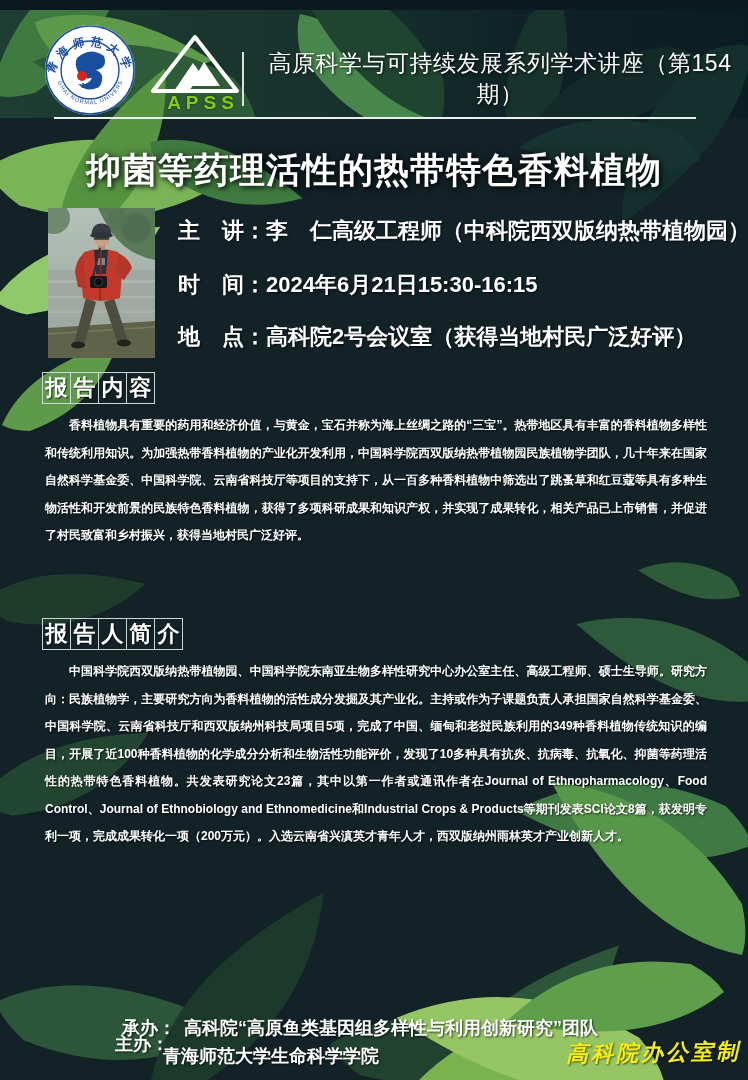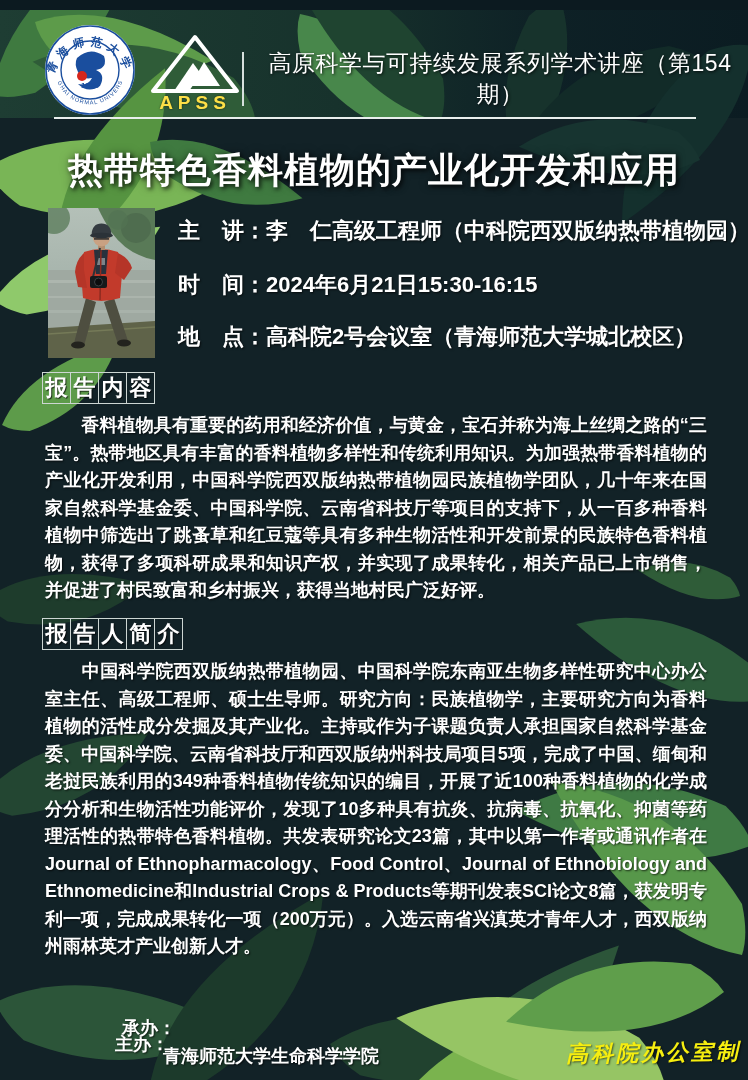--- a/index.html
+++ b/index.html
@@ -7,22 +7,22 @@
     position:relative;width:748px;height:1080px;overflow:hidden;
     background:#122227;color:#fff;
     font-family:"Liberation Sans",sans-serif;
   }
   .bg{position:absolute;left:0;top:0;z-index:0;}
   .layer{position:absolute;z-index:2;}
 
   
   .seal{left:44px;top:24px;width:92px;height:92px;}
   .apss{left:146px;top:34px;width:98px;height:60px;}
-  .apss-text{left:146px;top:92px;width:98px;text-align:center;
-    font-size:19px;font-weight:bold;letter-spacing:5px;color:#fde047;
+  .apss-text{left:154px;top:92px;width:98px;text-align:center;
+    font-size:19px;font-weight:bold;letter-spacing:5px;color:#84cc16;
     text-shadow:0 0 2px rgba(0,0,0,.6);}
   .vdivider{left:242px;top:52px;width:2px;height:54px;background:#d7e0dd;}
   .series-title{left:258px;right:6px;top:48px;text-align:center;
     font-size:23px;font-weight:500;letter-spacing:.5px;
     text-shadow:1px 1px 3px rgba(0,0,0,.8);}
   .series-subtitle{left:258px;right:6px;top:82px;text-align:center;
     font-family:"Liberation Serif",serif;font-size:23px;
     text-shadow:1px 1px 3px rgba(0,0,0,.8);}
   .hrule{left:54px;right:52px;top:117px;height:2px;background:#e9efed;}
 
@@ -40,21 +40,21 @@
   
   .sec-head{left:42px;display:flex;}
   .sh1{top:372px;}.sh2{top:618px;}
   .char-box{width:27px;height:30px;margin-left:-1px;
     border:1px solid #cdd6d3;display:flex;align-items:center;justify-content:center;
     font-family:"DejaVu Serif",serif;font-size:22px;font-weight:bold;
     text-shadow:1px 1px 1px rgba(0,0,0,.7);}
   .char-box:first-child{margin-left:0;}
 
   
-  .body-text{left:45px;width:662px;font-size:18px;font-weight:bold;
+  .body-text{left:45px;width:662px;font-size:12px;font-weight:bold;
     line-height:27.5px;text-align:justify;
     text-shadow:1px 1px 2px rgba(0,0,0,.7);}
   .b1{top:412px;}.b2{top:658px;}
 
   
   .foot-line{display:flex;font-size:18px;font-weight:bold;white-space:nowrap;
     text-shadow:1px 1px 2px rgba(0,0,0,.7);}
   .f1{left:115px;top:1032px;}
   .f2{left:122px;top:1016px;}
   .f3{left:163px;top:1044px;}
@@ -155,21 +155,21 @@
       <path d="M28 57 L47 29 L55 40 L43 57 Z" fill="#ffffff"></path>
     </svg>
     <div class="layer apss-text">APSS</div>
 
     <div class="layer vdivider"></div>
 
     <div class="layer series-title">高原科学与可持续发展系列学术讲座（第154期）</div>
     <div class="layer hrule"></div>
   </div>
 
-  <h1 class="layer main-title" style="margin:0;">热带特色香料植物的产业化开发和应用</h1>
+  <h1 class="layer main-title" style="margin:0;">抑菌等药理活性的热带特色香料植物</h1>
 
   <svg class="layer photo" viewBox="0 0 107 150">
     <defs>
       <linearGradient id="fog" x1="0" y1="0" x2="0" y2="1">
         <stop offset="0" stop-color="#b4c0b8"></stop>
         <stop offset="1" stop-color="#98a79f"></stop>
       </linearGradient>
     </defs>
     <rect width="107" height="150" fill="url(#fog)"></rect>
     <path d="M50 0 L107 0 L107 52 Q80 47 64 25 Q55 11 50 0 Z" fill="#597a57"></path>
@@ -199,21 +199,21 @@
     <ellipse cx="53.5" cy="27.5" rx="11.5" ry="2.8" fill="#2b3238"></ellipse>
     <rect x="46" y="30" width="15" height="1.8" fill="#2b2b2b" opacity=".85"></rect>
     <path d="M52 40 L45 69" stroke="#2e3338" stroke-width="2" fill="none"></path>
     <rect x="42" y="68" width="17" height="12" rx="2" fill="#17191b"></rect>
     <circle cx="50.5" cy="74" r="4" fill="#0c0d0e" stroke="#3c4044" stroke-width="1"></circle>
   </svg>
 
   <div>
     <div class="layer meta-line m1">主　讲：李　仁高级工程师（中科院西双版纳热带植物园）</div>
     <div class="layer meta-line m2">时　间：2024年6月21日15:30-16:15</div>
-    <div class="layer meta-line m3">地　点：高科院2号会议室（青海师范大学城北校区）</div>
+    <div class="layer meta-line m3">地　点：高科院2号会议室（获得当地村民广泛好评）</div>
   </div>
 
   <div class="layer sec-head sh1">
     <span class="char-box">报</span>
     <span class="char-box">告</span>
     <span class="char-box">内</span>
     <span class="char-box">容</span>
   </div>
   <p class="layer body-text b1" style="margin:0;">　　香料植物具有重要的药用和经济价值，与黄金，宝石并称为海上丝绸之路的“三宝”。热带地区具有丰富的香料植物多样性和传统利用知识。为加强热带香料植物的产业化开发利用，中国科学院西双版纳热带植物园民族植物学团队，几十年来在国家自然科学基金委、中国科学院、云南省科技厅等项目的支持下，从一百多种香料植物中筛选出了跳蚤草和红豆蔻等具有多种生物活性和开发前景的民族特色香料植物，获得了多项科研成果和知识产权，并实现了成果转化，相关产品已上市销售，并促进了村民致富和乡村振兴，获得当地村民广泛好评。</p>
 
@@ -225,20 +225,21 @@
     <span class="char-box">介</span>
   </div>
   <p class="layer body-text b2" style="margin:0;">　　中国科学院西双版纳热带植物园、中国科学院东南亚生物多样性研究中心办公室主任、高级工程师、硕士生导师。研究方向：民族植物学，主要研究方向为香料植物的活性成分发掘及其产业化。主持或作为子课题负责人承担国家自然科学基金委、中国科学院、云南省科技厅和西双版纳州科技局项目5项，完成了中国、缅甸和老挝民族利用的349种香料植物传统知识的编目，开展了近100种香料植物的化学成分分析和生物活性功能评价，发现了10多种具有抗炎、抗病毒、抗氧化、抑菌等药理活性的热带特色香料植物。共发表研究论文23篇，其中以第一作者或通讯作者在Journal of Ethnopharmacology、Food Control、Journal of Ethnobiology and Ethnomedicine和Industrial Crops &amp; Products等期刊发表SCI论文8篇，获发明专利一项，完成成果转化一项（200万元）。入选云南省兴滇英才青年人才，西双版纳州雨林英才产业创新人才。</p>
 
   <div>
     <div class="layer foot-line f1">
       <span class="foot-label">主办：</span>
     </div>
     <div class="layer foot-line f2">
       <span class="foot-label">承办：</span>
+      <span>高科院“高原鱼类基因组多样性与利用创新研究”团队</span>
     </div>
     <div class="layer foot-line f3">
       <span>青海师范大学生命科学学院</span>
     </div>
     <div class="layer stamp">高科院办公室制</div>
   </div>
 
 </div>
 
 </body></html>

